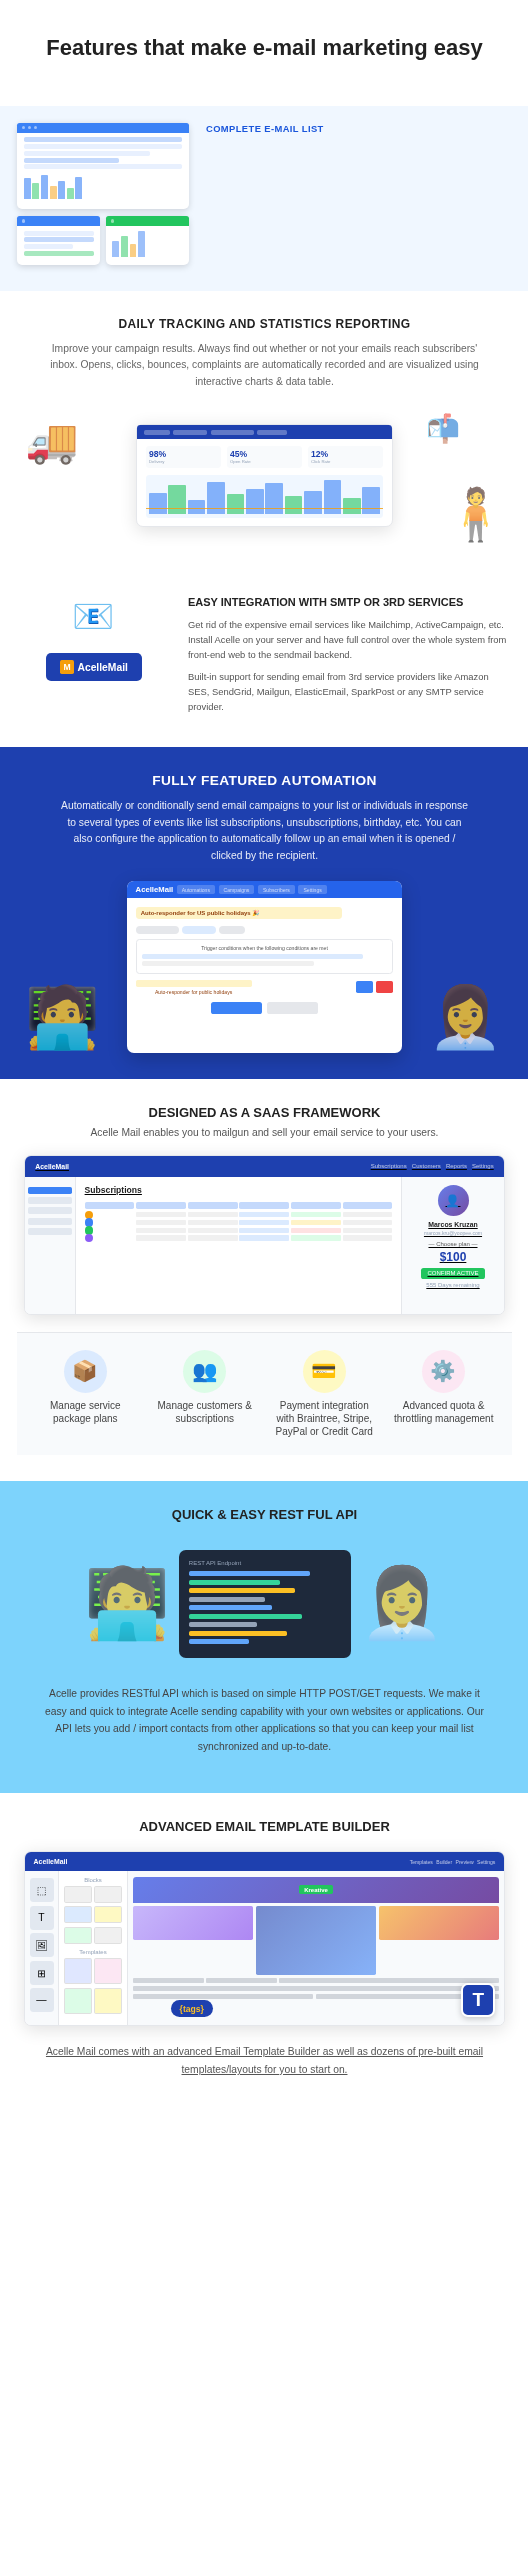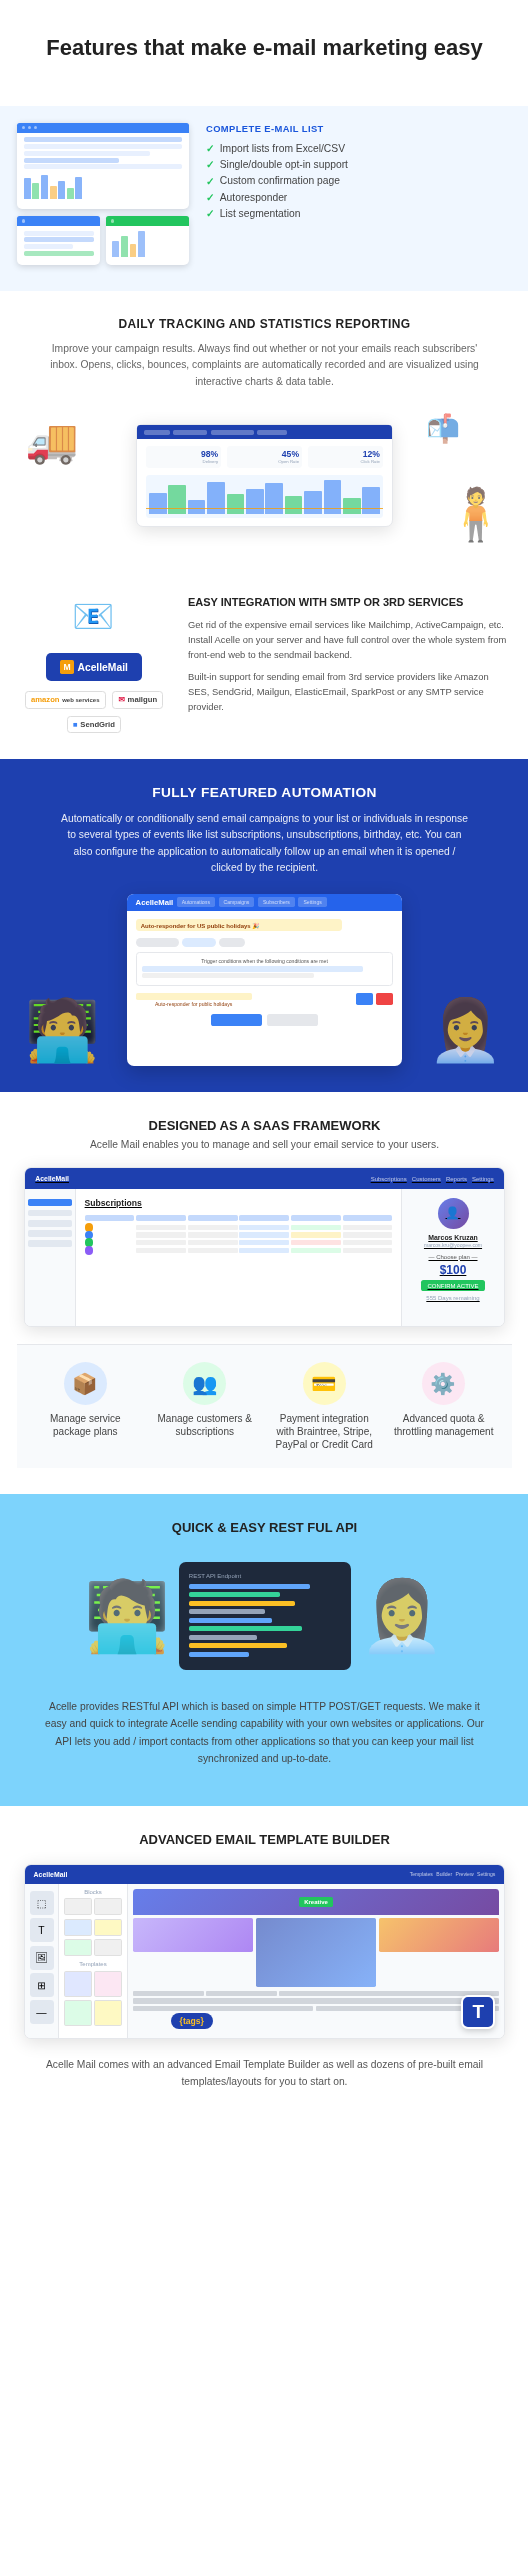--- a/index.html
+++ b/index.html
@@ -149,21 +149,21 @@
     .dm-stats {
       display: flex;
       gap: 5.1px;
       margin-bottom: 6.9px;
     }
     .dm-stat-card {
       flex: 1;
       background: #f8fafc;
       border-radius: 3.4px;
       padding: 3.4px;
-      text-align: right;
+      text-align: left;
     }
     .dm-stat-num {
       font-size: 8.6px;
       font-weight: 700;
       color: #1e40af;
     }
     .dm-stat-label {
       font-size: 4.3px;
       color: #94a3b8;
     }
@@ -759,20 +759,21 @@
       font-weight: 700;
       padding: 3.4px 8.6px;
       border-radius: 17px;
     }
     .template-section p {
       font-size: 10.3px;
       color: #555;
       line-height: 1.7;
       max-width: 446px;
       margin: 0 auto;
+      text-decoration: underline;
     }
   </style>
 </head>
 <body>
 
 <section class="hero-section">
   <h1>Features that make e-mail marketing easy</h1>
 </section>
 
 <section class="complete-email-section">
@@ -818,27 +819,20 @@
             <div style="width:6.9px; background:#3b82f6; opacity:0.5; border-radius:0.9px 0.9px 0 0; height:60%"></div>
             <div style="width:6.9px; background:#22c55e; opacity:0.5; border-radius:0.9px 0.9px 0 0; height:80%"></div>
             <div style="width:6.9px; background:#f59e0b; opacity:0.5; border-radius:0.9px 0.9px 0 0; height:50%"></div>
             <div style="width:6.9px; background:#3b82f6; opacity:0.5; border-radius:0.9px 0.9px 0 0; height:100%"></div>
           </div>
         </div>
       </div>
     </div>
     <div class="content-right">
       <div class="section-badge">COMPLETE E-MAIL LIST</div>
-      <ul class="check-list">
-        <li>Import lists from Excel/CSV</li>
-        <li>Single/double opt-in support</li>
-        <li>Custom confirmation page</li>
-        <li>Autoresponder</li>
-        <li>List segmentation</li>
-      </ul>
     </div>
   </div>
 </section>
 
 <section class="tracking-section">
   <h2>DAILY TRACKING AND STATISTICS REPORTING</h2>
   <p>Improve your campaign results. Always find out whether or not your emails reach subscribers' inbox. Opens, clicks, bounces, complaints are automatically recorded and are visualized using interactive charts &amp; data table.</p>
   <div class="tracking-mockup-container">
 
     <div style="position:absolute; left:8.6px; top:8.6px; font-size:43px; opacity:0.8;">🚚</div>
@@ -887,32 +881,20 @@
   </div>
 </section>
 
 <section class="smtp-section">
   <div class="smtp-inner">
     <div class="smtp-logos">
       <div style="font-size:34px; margin-bottom:6.9px;">📧</div>
       <div class="acelle-logo">
         <span class="mail">M</span> AcelleMail
       </div>
-      <div class="service-logos">
-        <div class="service-logo-badge">
-          <span style="color:#f59e0b; font-weight:900;">amazon</span>
-          <span style="font-size:6px; display:block; color:#444;">web services</span>
-        </div>
-        <div class="service-logo-badge">
-          <span style="color:#e11d48;">✉</span> mailgun
-        </div>
-        <div class="service-logo-badge">
-          <span style="color:#3b82f6;">■</span> SendGrid
-        </div>
-      </div>
     </div>
     <div class="smtp-content">
       <h2>EASY INTEGRATION WITH SMTP OR 3RD SERVICES</h2>
       <p>Get rid of the expensive email services like Mailchimp, ActiveCampaign, etc. Install Acelle on your server and have full control over the whole system from front-end web to the sendmail backend.</p>
       <p>Built-in support for sending email from 3rd service providers like Amazon SES, SendGrid, Mailgun, ElasticEmail, SparkPost or any SMTP service provider.</p>
     </div>
   </div>
 </section>
 
 <section class="automation-section">
@@ -961,21 +943,21 @@
         </div>
       </div>
     </div>
 
     <div style="position:absolute; right:8.6px; bottom:0; font-size:60px; opacity:0.8;">👩‍💼</div>
   </div>
 </section>
 
 <section class="saas-section">
   <h2>DESIGNED AS A SAAS FRAMEWORK</h2>
-  <p>Acelle Mail enables you to manage and sell your email service to your users.</p>
+  <p>Acelle Mail enables you to mailgun and sell your email service to your users.</p>
 
   <div class="saas-dashboard">
     <div class="saas-dash-header">
       <div class="sdh-logo">AcelleMail</div>
       <div class="sdh-nav">
         <span class="sdh-nav-item">Subscriptions</span>
         <span class="sdh-nav-item">Customers</span>
         <span class="sdh-nav-item">Reports</span>
         <span class="sdh-nav-item">Settings</span>
       </div>

